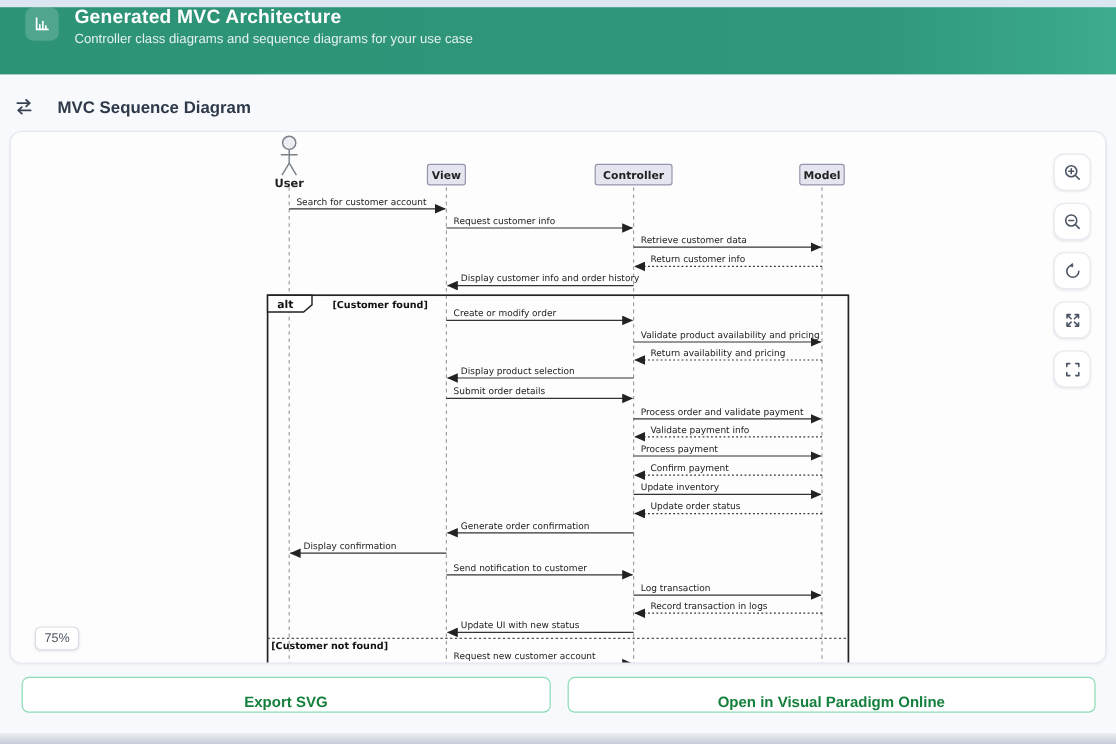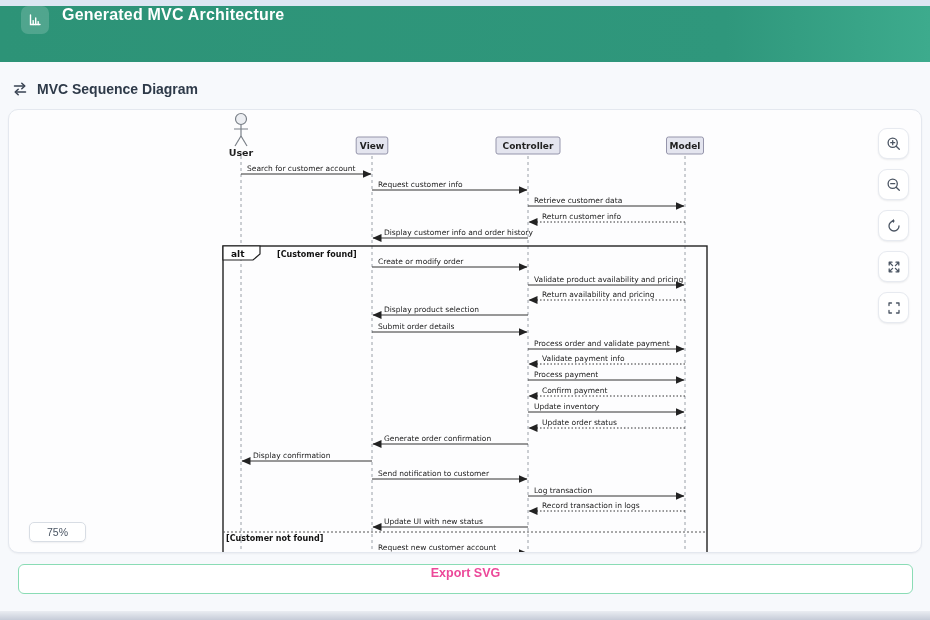--- a/index.html
+++ b/index.html
@@ -12,45 +12,45 @@
     height:56px;display:flex;align-items:flex-start;gap:13px;padding:0 21px;
     background:linear-gradient(90deg,#2d9377 0%,#2f977c 78%,#3dab8d 100%);
   }
   .hero-icon{
     width:28px;height:28px;border-radius:7px;background:rgba(255,255,255,.17);
     display:flex;align-items:center;justify-content:center;flex:0 0 auto;
   }
   .hero-title{font-size:16px;font-weight:bold;color:#ffffff;letter-spacing:.2px;line-height:1.15}
   .hero-sub{font-size:11px;color:rgba(255,255,255,.87);margin-top:3px}
   .section-head{
-    display:flex;align-items:center;gap:9px;margin:18px 0 0 12px;
+    display:flex;align-items:center;gap:20px;margin:18px 0 0 12px;
     color:#2e3a49;font-weight:bold;font-size:14px;height:18px;
   }
   .card{
     position:relative;margin:11px 8px 0 8px;height:444px;box-sizing:border-box;
     background:#fdfdfe;border:1px solid #e4e8ef;border-radius:10px;overflow:hidden;
     box-shadow:0 1px 2px rgba(16,24,40,.05);
   }
   #seq-svg{position:absolute;left:0;top:0;font-family:"DejaVu Sans",sans-serif}
   .controls{position:absolute;top:18px;right:12px;display:flex;flex-direction:column;gap:10px}
   .ctrl{
     width:31px;height:31px;border-radius:9px;background:#fff;border:1px solid #e7eaf0;
     box-shadow:0 1px 2px rgba(16,24,40,.08);display:flex;align-items:center;justify-content:center;
     cursor:pointer;padding:0;
   }
   .ctrl svg{stroke:#4b5563;fill:none;stroke-width:1.3;stroke-linecap:round;stroke-linejoin:round}
   .zoom-badge{
     position:absolute;left:20px;bottom:10px;background:#fff;border:1px solid #d8dde4;border-radius:5px;
-    padding:3px 17px;font-size:10.5px;color:#4a5563;box-shadow:0 1px 2px rgba(16,24,40,.06);
+    padding:3px 7px;font-size:10.5px;color:#4a5563;box-shadow:0 1px 2px rgba(16,24,40,.06);
   }
   .actions{display:flex;gap:14px;margin:11px 17px 0 18px}
   .action-btn{
     flex:1;height:30px;background:#ffffff;border:1px solid #8adcb5;border-radius:6px;
-    color:#ec4899;font-weight:bold;font-size:12.5px;font-family:"Liberation Sans",sans-serif;
-    display:flex;align-items:flex-start;justify-content:center;gap:9px;cursor:pointer;
+    color:#15803d;font-weight:bold;font-size:12.5px;font-family:"Liberation Sans",sans-serif;
+    display:flex;align-items:flex-end;justify-content:center;gap:9px;cursor:pointer;
   }
   .action-btn svg{stroke:#27996a;fill:none;stroke-width:1.5;stroke-linecap:round;stroke-linejoin:round}
   .bottom-strip{
     position:absolute;left:0;right:0;bottom:0;height:9px;
     background:linear-gradient(#eaedf2,#c6ccd8);
   }
 </style>
 </head>
 <body>
 
@@ -60,20 +60,21 @@
   <div class="hero-icon">
     <svg width="16" height="16" viewBox="0 0 16 16" stroke="#ffffff" fill="none" stroke-width="1.4" stroke-linecap="round">
       <path d="M3.5 3 V12.5 H13"></path>
       <path d="M6.2 12.5 V8.6"></path>
       <path d="M8.7 12.5 V6"></path>
       <path d="M11.2 12.5 V9.6"></path>
     </svg>
   </div>
   <div>
     <div class="hero-title">Generated MVC Architecture</div>
+    <div class="hero-sub">Controller class diagrams and sequence diagrams for your use case</div>
   </div>
 </div>
 
 <div class="section-head">
   <span style="display:flex">
     <svg width="16" height="16" viewBox="0 0 16 16" stroke="#374151" fill="none" stroke-width="1.5" stroke-linecap="round" stroke-linejoin="round">
       <path d="M2.5 5 H12"></path>
         <path d="M9.8 2.3 L12.8 5 L9.8 7.7"></path>
       <path d="M13.5 11 H4"></path>
         <path d="M6.2 8.3 L3.2 11 L6.2 13.7"></path>
@@ -199,15 +200,18 @@
     </button>
   </div>
 
   <div class="zoom-badge">75%</div>
 </div>
 
 <div class="actions">
   <button class="action-btn">
     <span>Export SVG</span>
   </button>
+  <button class="action-btn">
+    <span>Open in Visual Paradigm Online</span>
+  </button>
 </div>
 
 <div class="bottom-strip"></div>
 
 </body></html>

